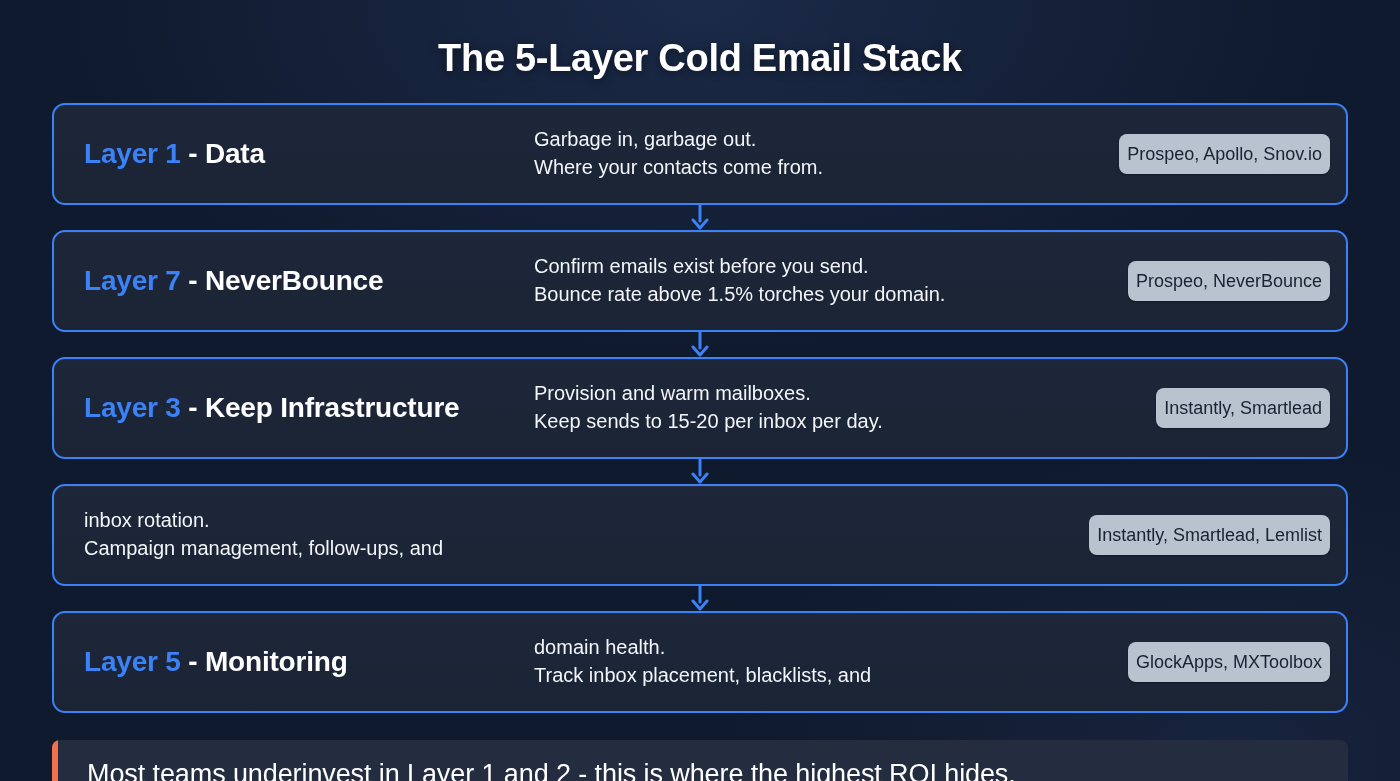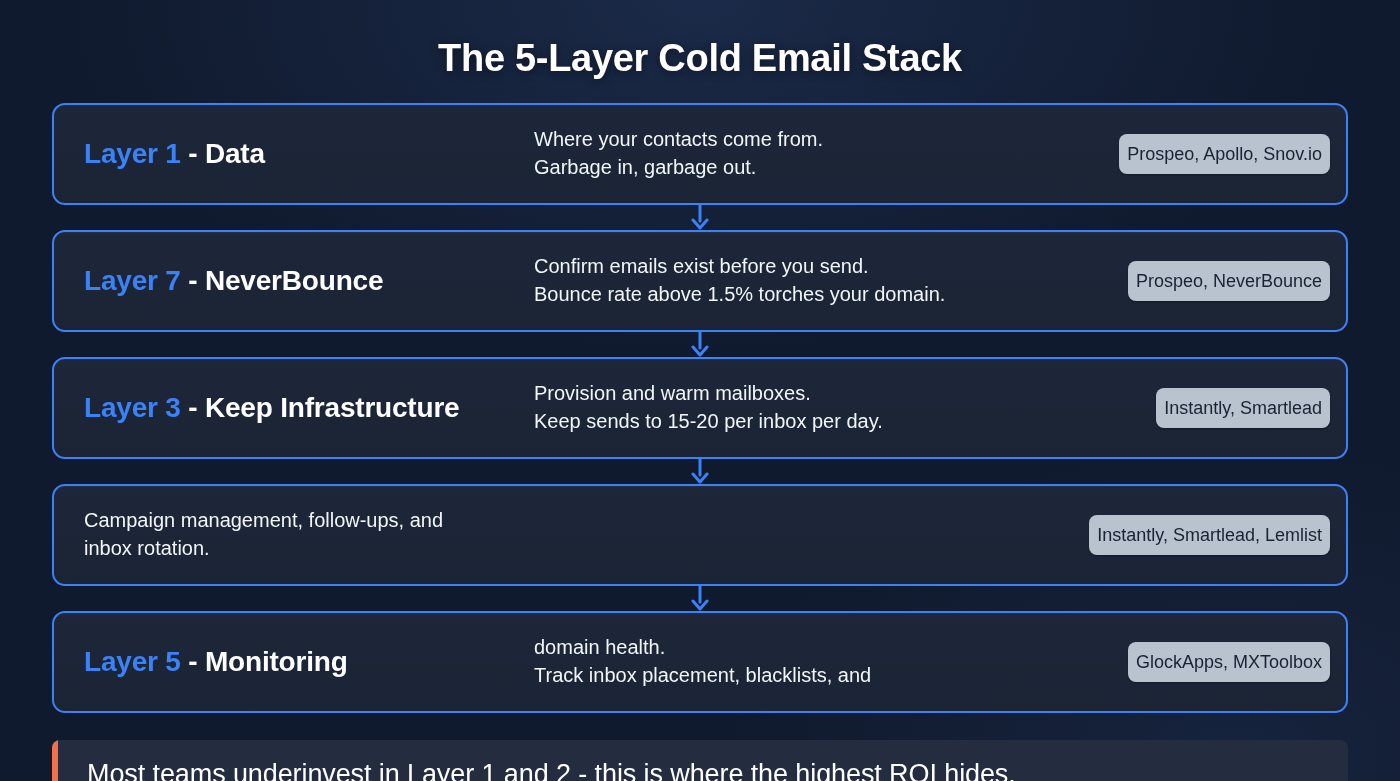--- a/index.html
+++ b/index.html
@@ -148,22 +148,22 @@
 
   <h1 class="title">The 5-Layer Cold Email Stack</h1>
 
   <div class="stack">
 
     <div class="layer-row">
       <div class="layer-title">
         <span class="lnum">Layer 1</span><span class="ldash"> - </span><span class="lname">Data</span>
       </div>
       <div class="layer-desc">
+        <span class="dl">Garbage in, garbage out.</span>
         <span class="dl">Where your contacts come from.</span>
-        <span class="dl">Garbage in, garbage out.</span>
       </div>
       <div class="tool-pill">Prospeo, Apollo, Snov.io</div>
     </div>
 
     <div class="connector">
       <svg width="22" height="26" viewBox="0 0 22 26">
         <path d="M11 1 L11 17" stroke="#3b82f6" stroke-width="3" fill="none" stroke-linecap="round"></path>
         <path d="M4 16 L11 24 L18 16" stroke="#3b82f6" stroke-width="3" fill="none" stroke-linecap="round" stroke-linejoin="round"></path>
       </svg>
     </div>
@@ -199,22 +199,22 @@
 
     <div class="connector">
       <svg width="22" height="26" viewBox="0 0 22 26">
         <path d="M11 1 L11 17" stroke="#3b82f6" stroke-width="3" fill="none" stroke-linecap="round"></path>
         <path d="M4 16 L11 24 L18 16" stroke="#3b82f6" stroke-width="3" fill="none" stroke-linecap="round" stroke-linejoin="round"></path>
       </svg>
     </div>
 
     <div class="layer-row">
       <div class="layer-desc">
+        <span class="dl">inbox rotation.</span>
         <span class="dl">Campaign management, follow-ups, and</span>
-        <span class="dl">inbox rotation.</span>
       </div>
       <div class="tool-pill">Instantly, Smartlead, Lemlist</div>
     </div>
 
     <div class="connector">
       <svg width="22" height="26" viewBox="0 0 22 26">
         <path d="M11 1 L11 17" stroke="#3b82f6" stroke-width="3" fill="none" stroke-linecap="round"></path>
         <path d="M4 16 L11 24 L18 16" stroke="#3b82f6" stroke-width="3" fill="none" stroke-linecap="round" stroke-linejoin="round"></path>
       </svg>
     </div>

